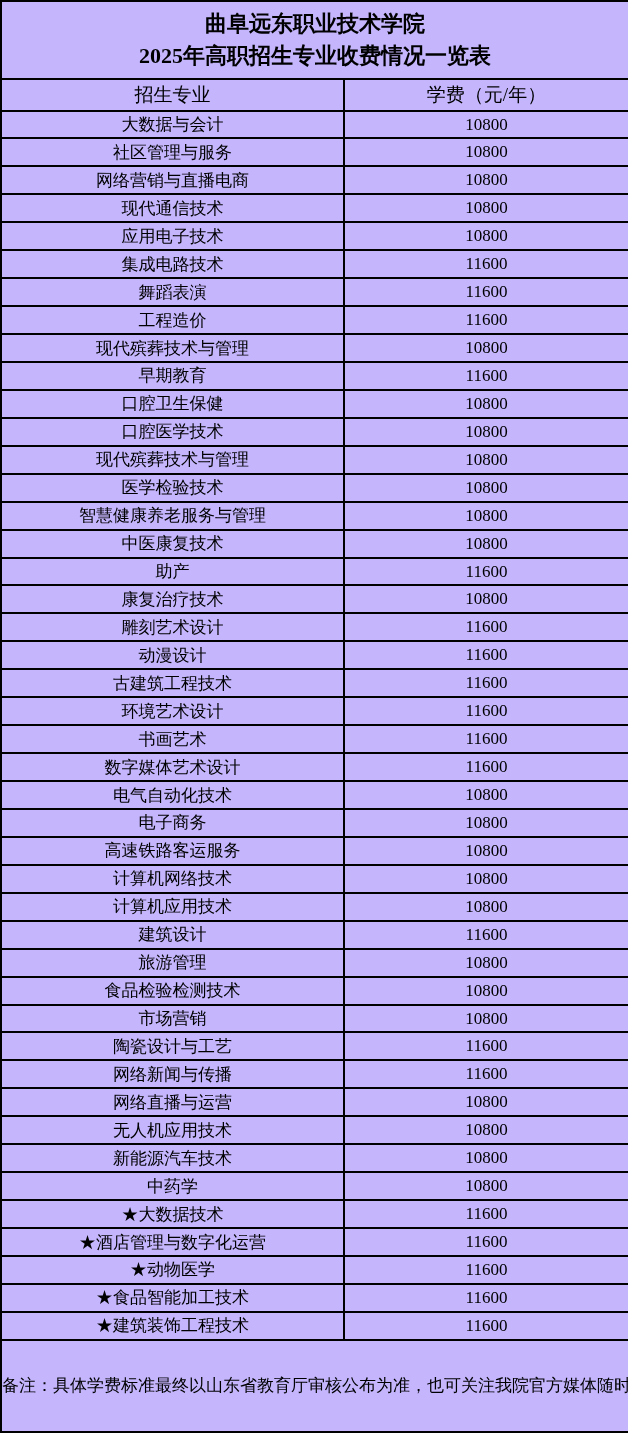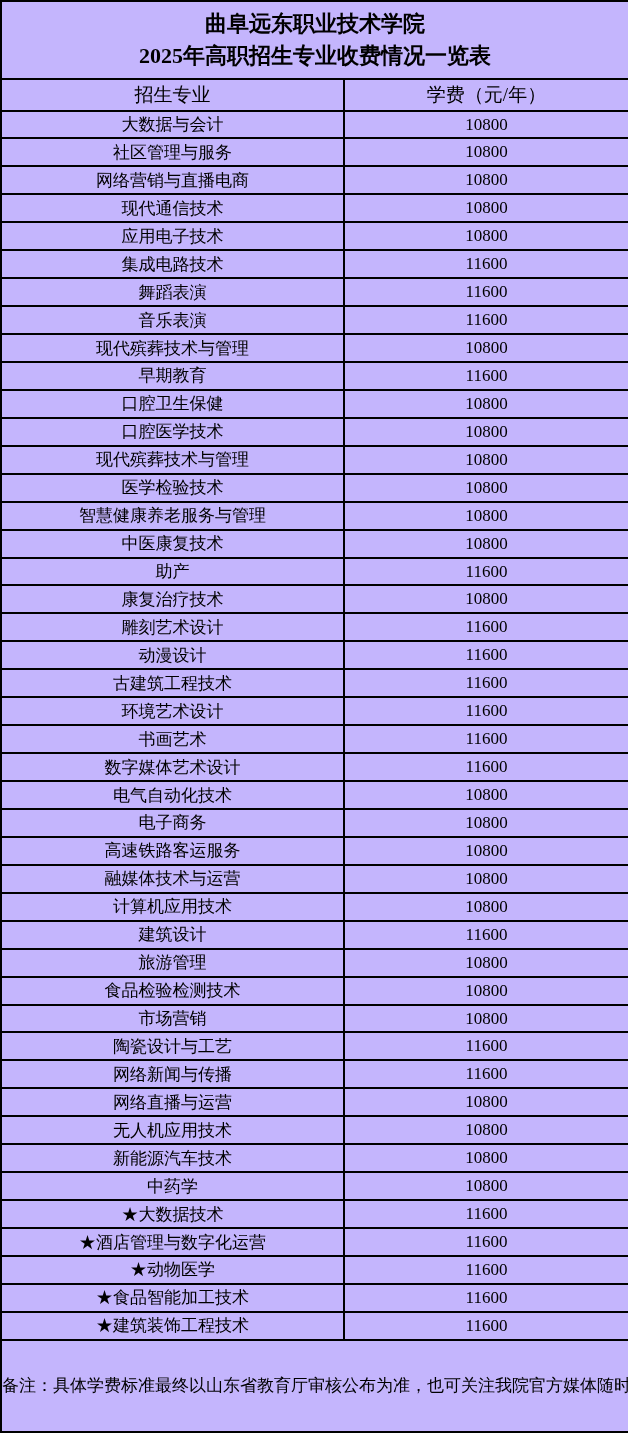--- a/index.html
+++ b/index.html
@@ -99,21 +99,21 @@
         </tr>
         <tr class="data-row">
           <td>集成电路技术</td>
           <td>11600</td>
         </tr>
         <tr class="data-row">
           <td>舞蹈表演</td>
           <td>11600</td>
         </tr>
         <tr class="data-row">
-          <td>音乐表演</td>
+          <td>工程造价</td>
           <td>11600</td>
         </tr>
         <tr class="data-row">
           <td>现代殡葬技术与管理</td>
           <td>10800</td>
         </tr>
         <tr class="data-row">
           <td>早期教育</td>
           <td>11600</td>
         </tr>
@@ -179,21 +179,21 @@
         </tr>
         <tr class="data-row">
           <td>电子商务</td>
           <td>10800</td>
         </tr>
         <tr class="data-row">
           <td>高速铁路客运服务</td>
           <td>10800</td>
         </tr>
         <tr class="data-row">
-          <td>融媒体技术与运营</td>
+          <td>计算机网络技术</td>
           <td>10800</td>
         </tr>
         <tr class="data-row">
           <td>计算机应用技术</td>
           <td>10800</td>
         </tr>
         <tr class="data-row">
           <td>建筑设计</td>
           <td>11600</td>
         </tr>

